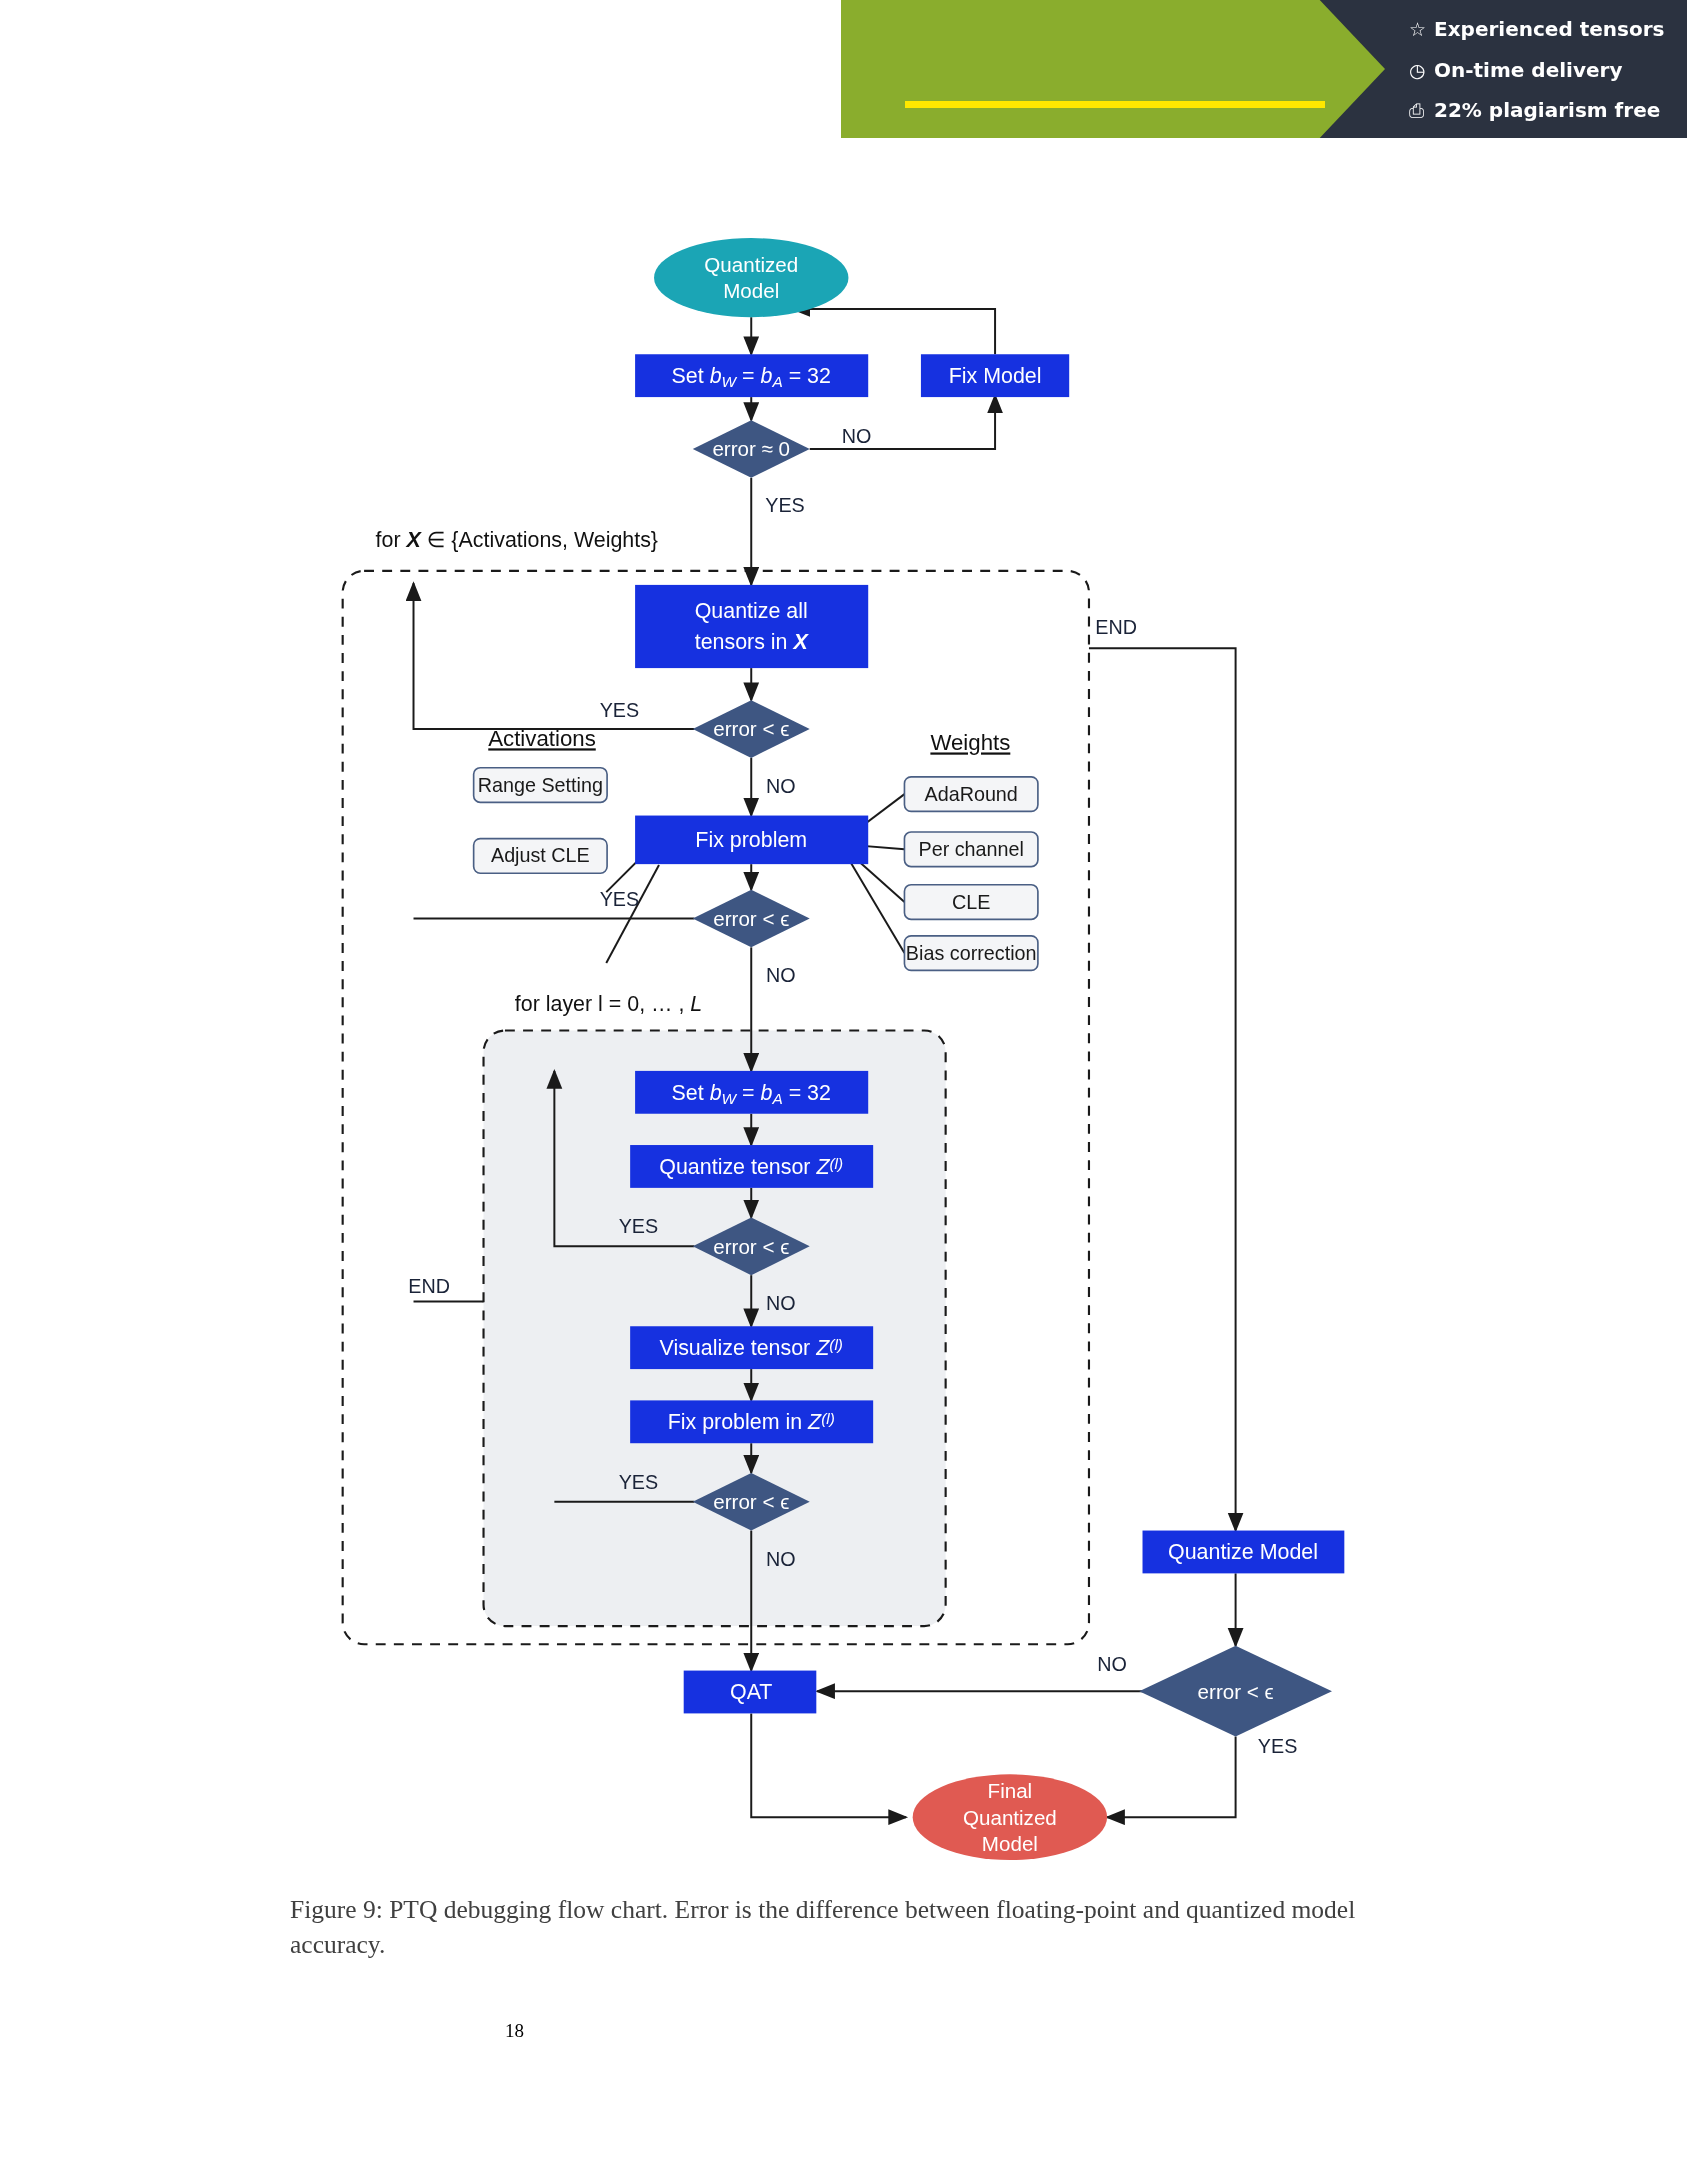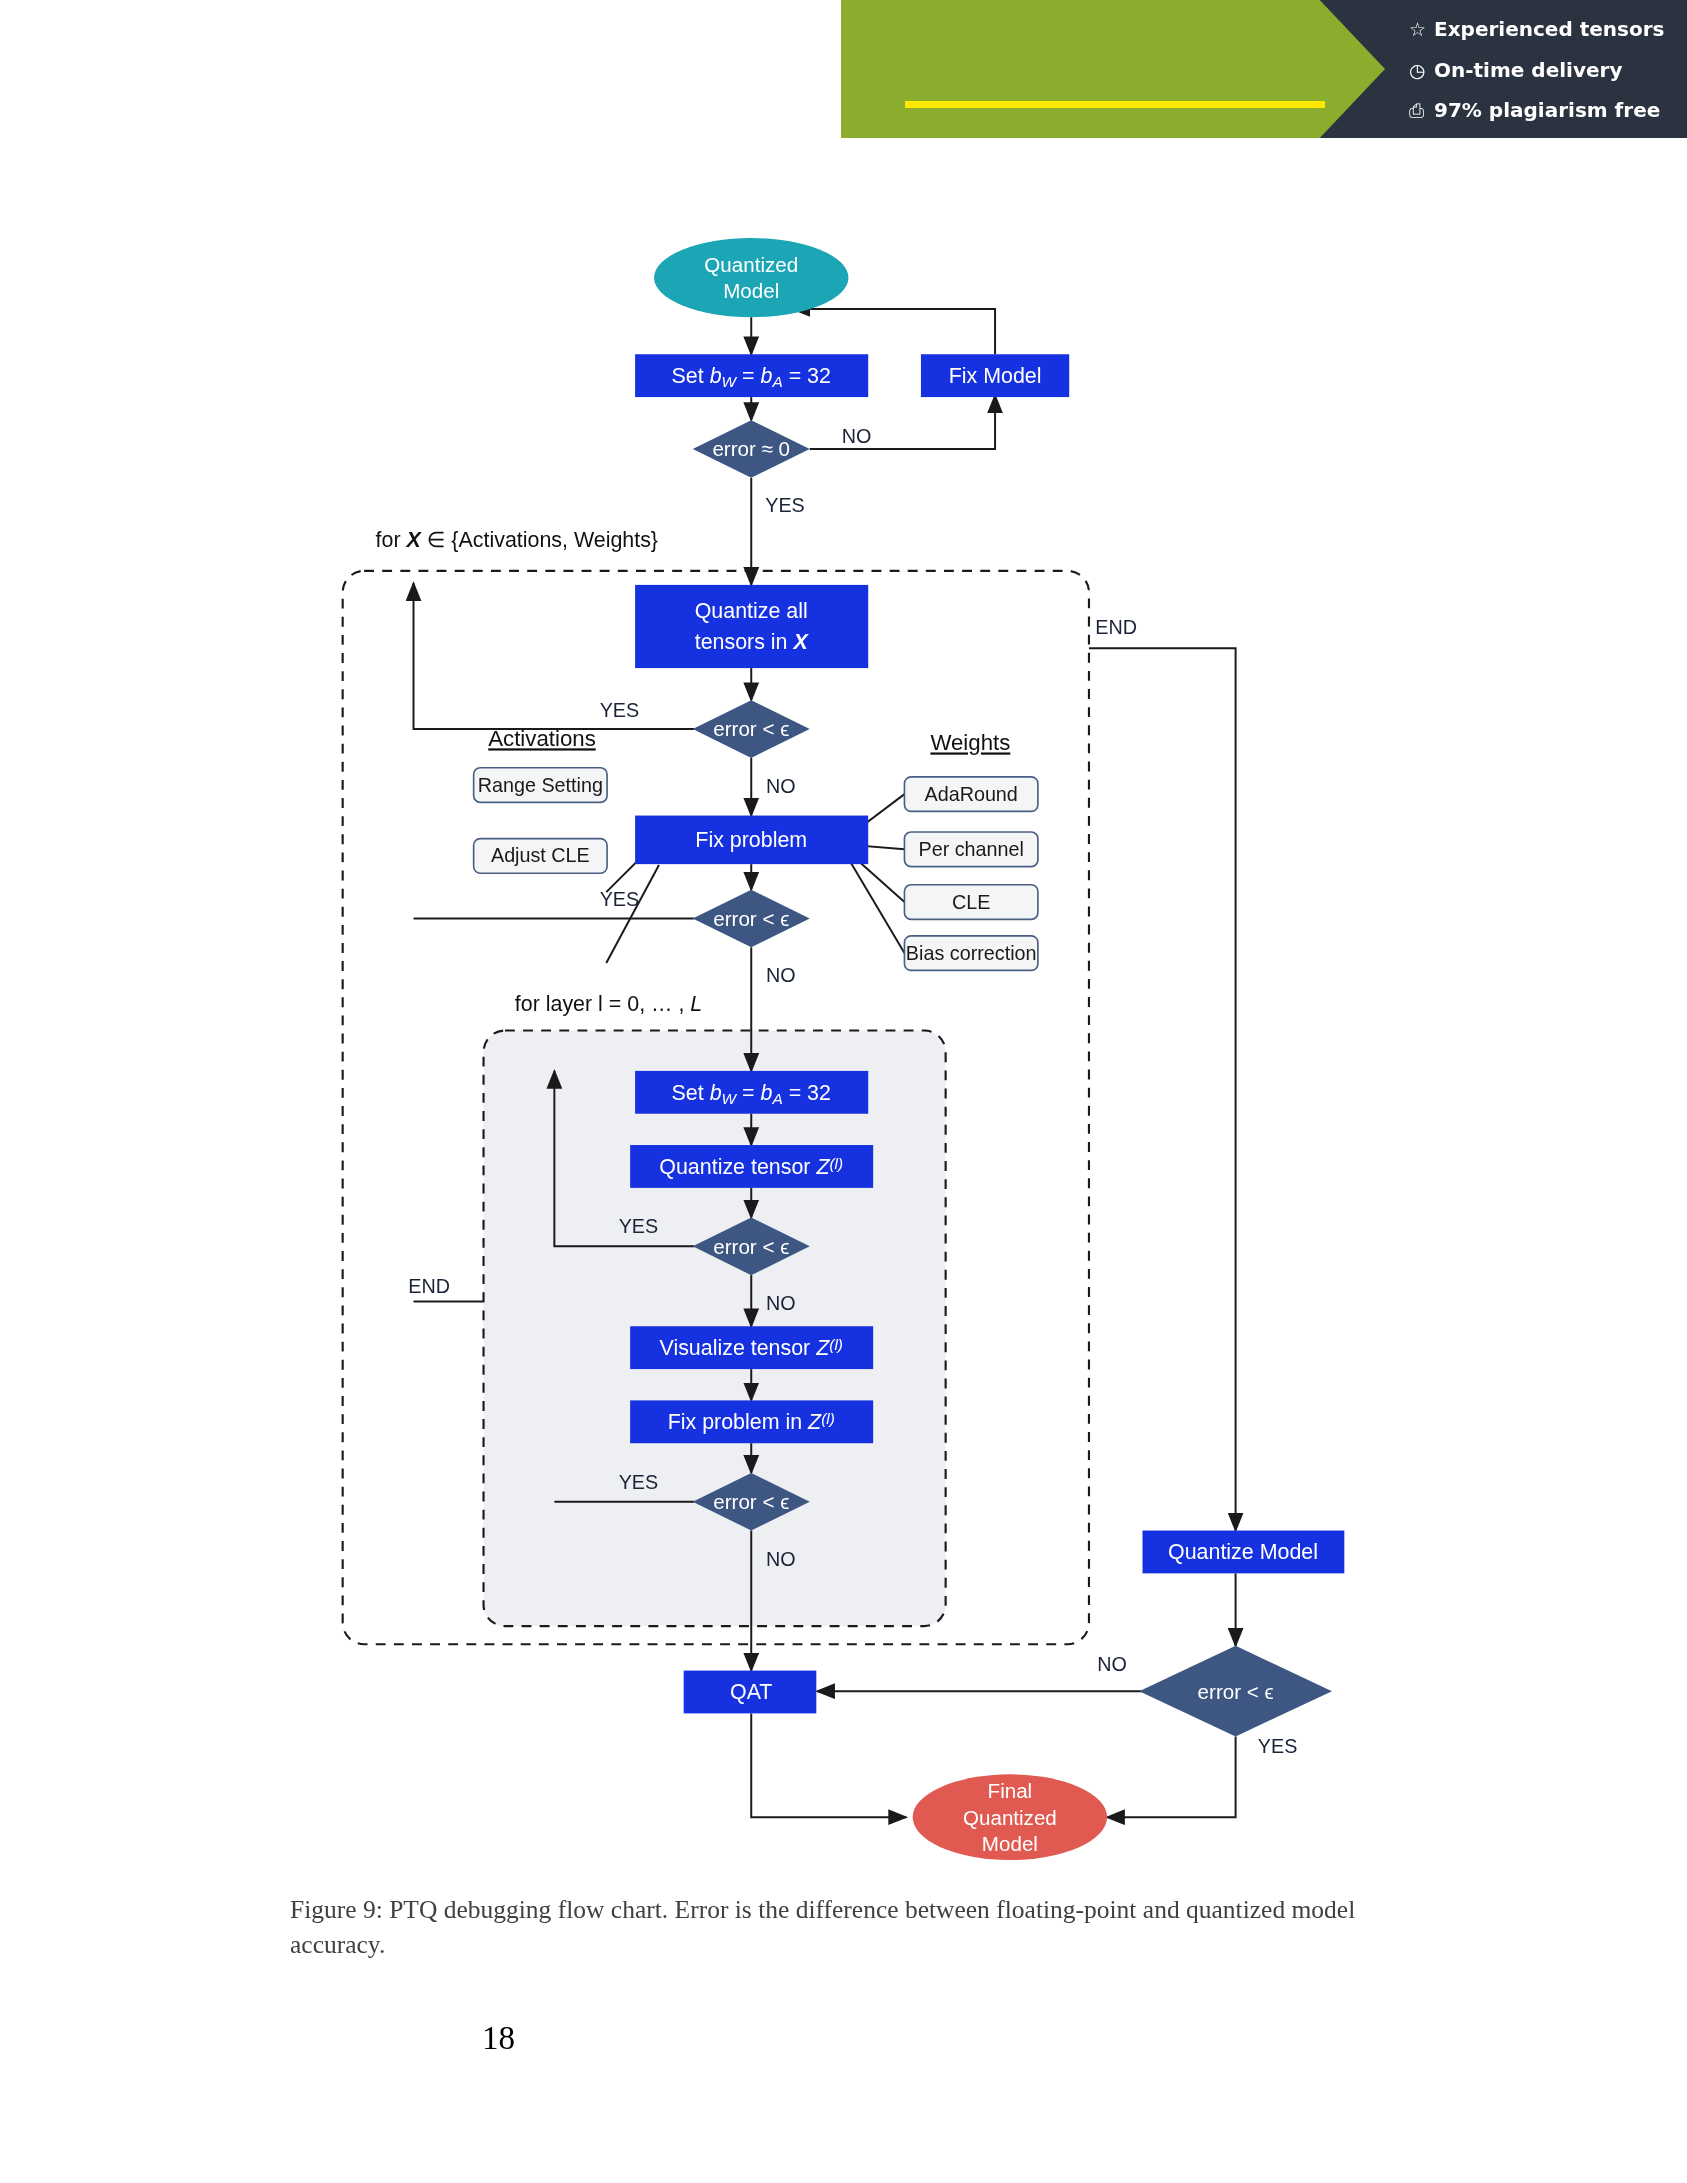--- a/index.html
+++ b/index.html
@@ -30,37 +30,37 @@
   .edge-lbl  { font-family:"Liberation Sans", sans-serif; font-size:24px; fill:#1a2338; }
   .loop-lbl  { font-family:"Liberation Sans", sans-serif; font-size:26px; fill:#111111; }
   .it        { font-style:italic; }
   .sub       { font-size:0.72em; baseline-shift:-28%; }
   .sup       { font-size:0.72em; baseline-shift:34%; }
 
   
   #caption { position:absolute; left:290px; top:1893px; width:1108px;
              font-family:"Liberation Serif", serif; font-size:25.5px; color:#404040; line-height:1.37; }
   #page-no { position:absolute; left:0; top:2020px; width:997px; text-align:center;
-             font-family:"Liberation Serif", serif; font-size:33px; color:#000000; }
+             font-family:"Liberation Serif", serif; font-size:19px; color:#000000;padding-left:16px; }
 </style>
 </head>
 <body>
 
 <div id="ad-banner">
   <div id="ad-dark"></div>
   <div id="ad-green"></div>
   <div id="ad-underline"></div>
   <div class="ad-feat" id="ad-f0">
     <span class="gl">☆</span><span>Experienced tensors</span>
   </div>
   <div class="ad-feat" id="ad-f1">
     <span class="gl">◷</span><span>On-time delivery</span>
   </div>
   <div class="ad-feat" id="ad-f2">
-    <span class="gl">⎙</span><span>97% plagiarism free</span>
+    <span class="gl">⎙</span><span>22% plagiarism free</span>
   </div>
 </div>
 
 <svg id="chart-svg" width="1687" height="1730" viewBox="0 0 2048 2100">
   <defs>
     <marker id="ar" markerWidth="11" markerHeight="11" refX="9" refY="4" orient="auto" markerUnits="strokeWidth">
       <path d="M0,0 L10,4 L0,8 z" fill="#1a1a1a"></path>
     </marker>
   </defs>
 

